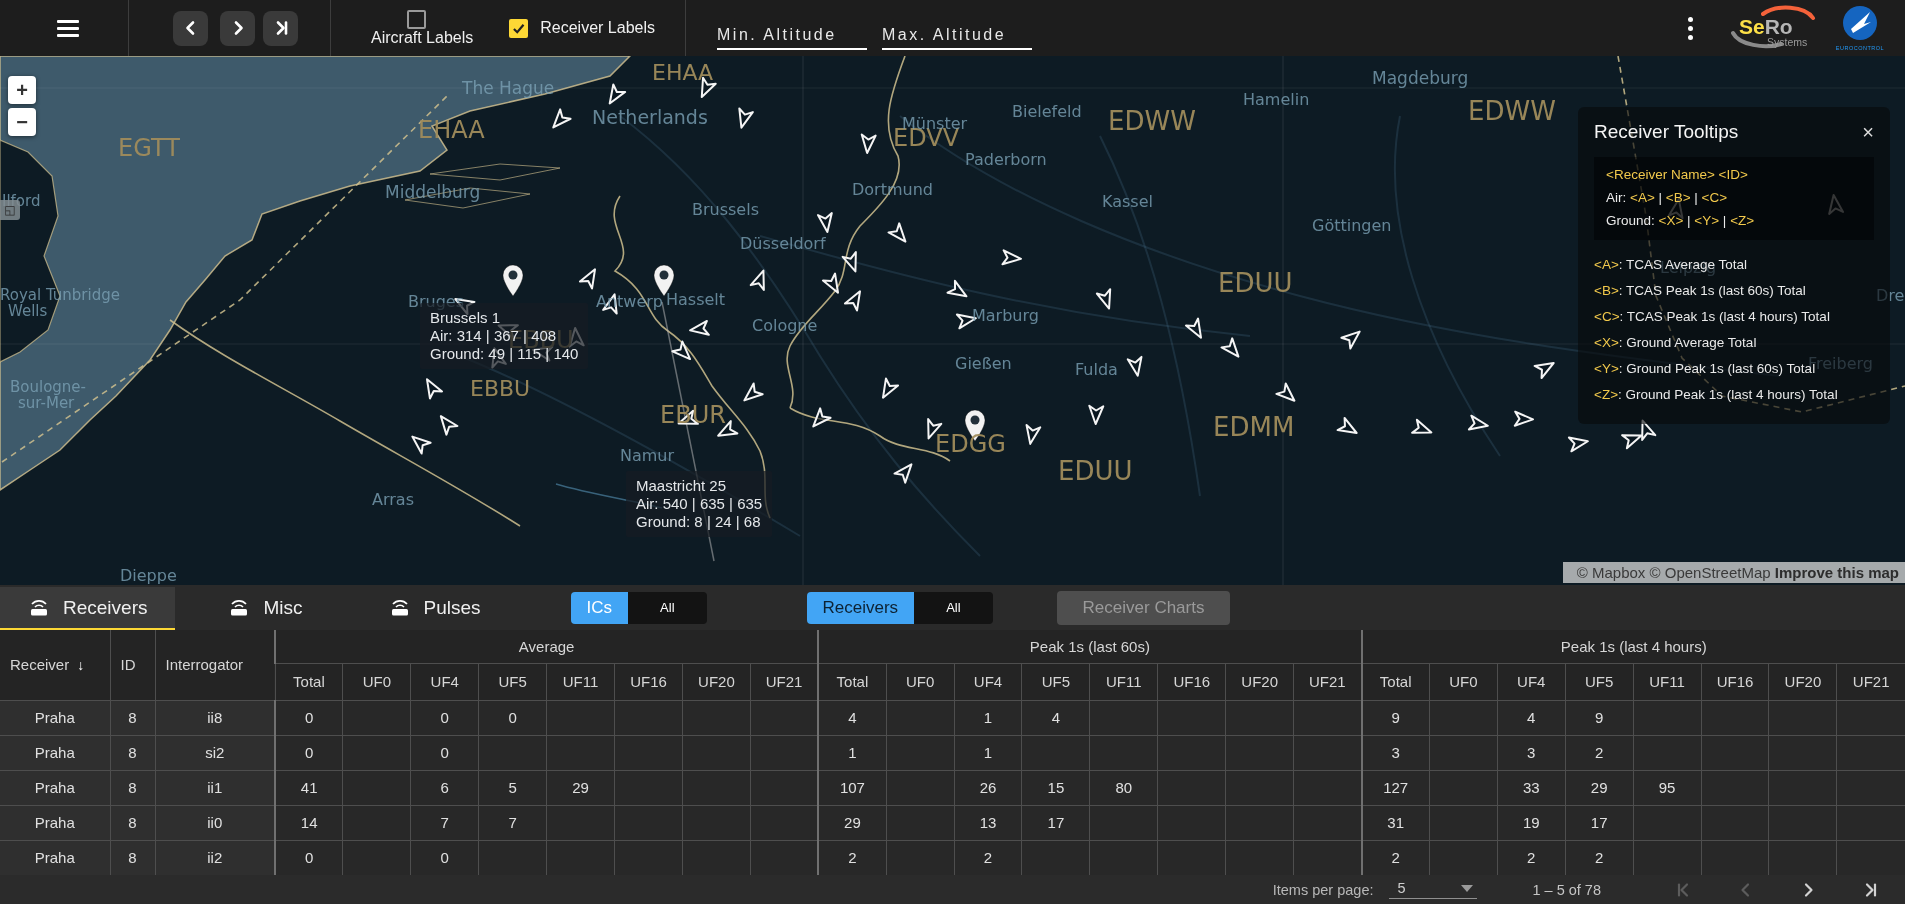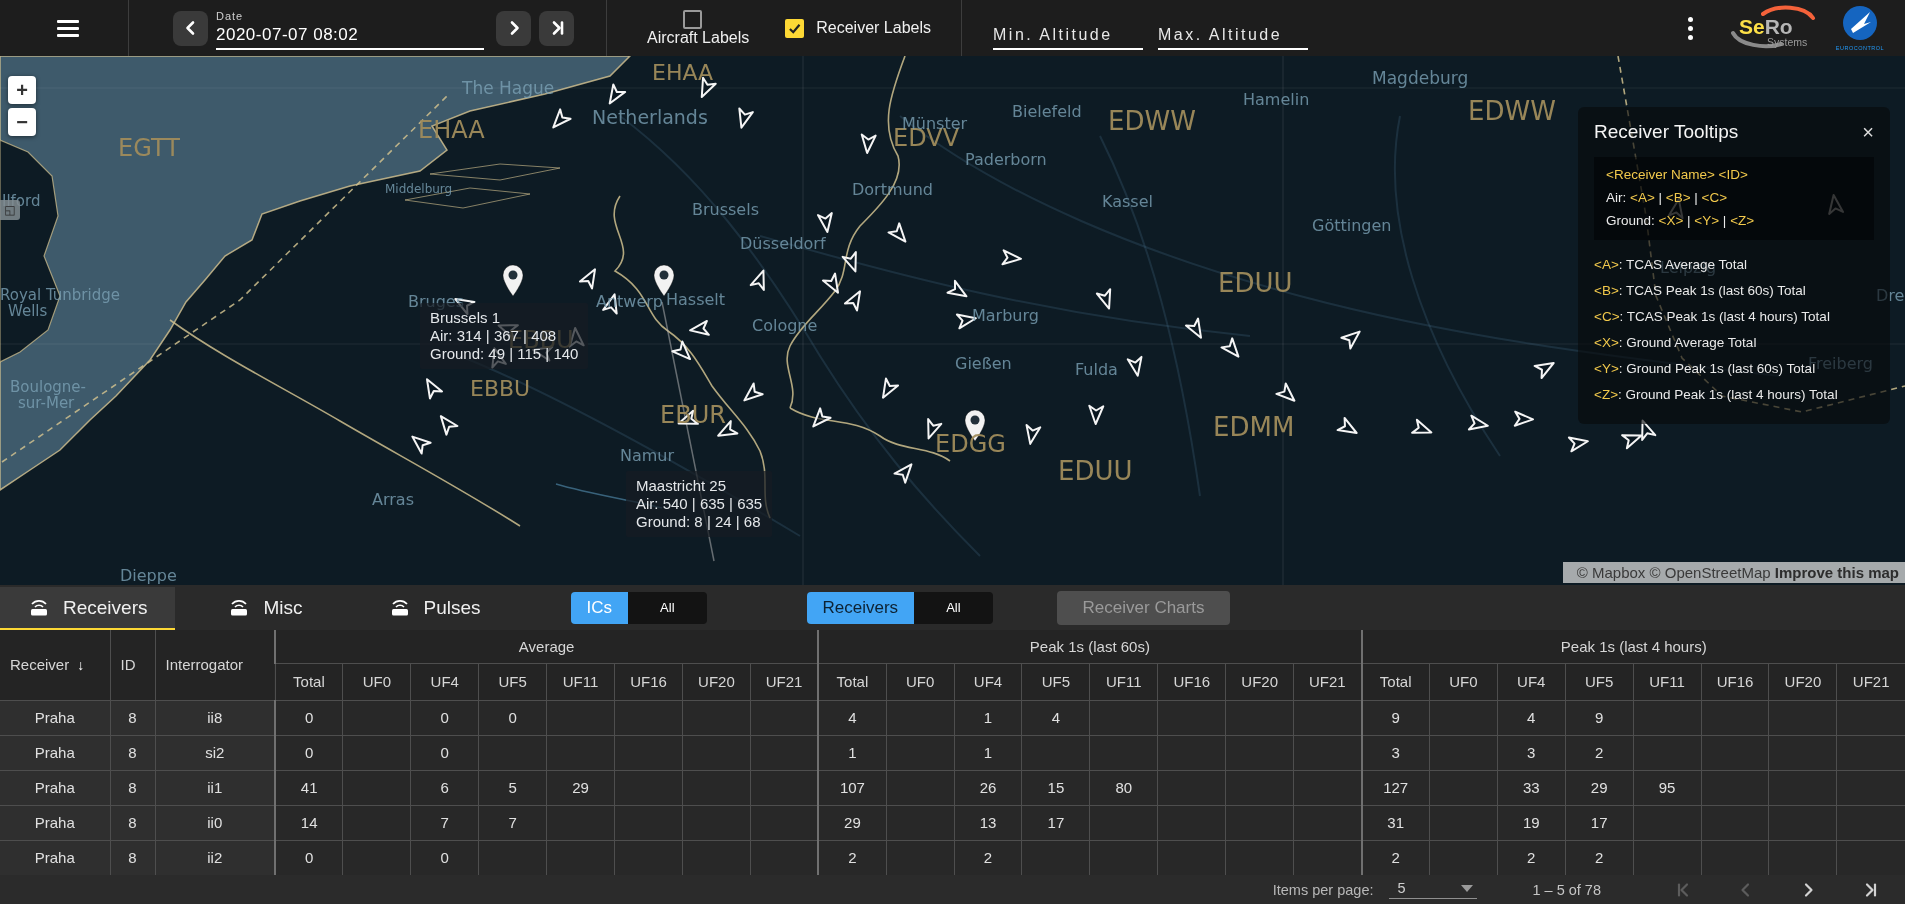--- a/index.html
+++ b/index.html
@@ -136,25 +136,20 @@
         <span></span>
         <span></span>
         <span></span>
       </div>
     <div class="vdiv d1"></div>
     <button class="navbtn btn-prev">
       <svg width="18" height="18" viewBox="0 0 18 18">
           <path d="M11,3.5 L5.5,9 L11,14.5" fill="none" stroke="#fff" stroke-width="2.6" stroke-linecap="round" stroke-linejoin="round"></path>
         </svg>
     </button>
-    <div class="datefield">
-      <div class="flabel">Date</div>
-      <div class="fvalue">2020-07-07 08:02</div>
-      <div class="uline"></div>
-    </div>
     <button class="navbtn btn-next">
       <svg width="18" height="18" viewBox="0 0 18 18">
           <path d="M7,3.5 L12.5,9 L7,14.5" fill="none" stroke="#fff" stroke-width="2.6" stroke-linecap="round" stroke-linejoin="round"></path>
         </svg>
     </button>
     <button class="navbtn btn-last">
       <svg width="18" height="18" viewBox="0 0 18 18">
           <path d="M6,3.5 L11.5,9 L6,14.5" fill="none" stroke="#fff" stroke-width="2.6" stroke-linecap="round" stroke-linejoin="round"></path>
           <line x1="14" y1="3.5" x2="14" y2="14.5" stroke="#fff" stroke-width="2.6" stroke-linecap="round"></line>
         </svg>
@@ -319,21 +314,21 @@
         <div class="maplabel region-label" style="left: 1468px; top: 40px; font-size: 26px;">EDWW</div>
         <div class="maplabel region-label" style="left: 1218px; top: 212px; font-size: 26px;">EDUU</div>
         <div class="maplabel region-label" style="left: 1058px; top: 400px; font-size: 26px;">EDUU</div>
         <div class="maplabel region-label" style="left: 1213px; top: 356px; font-size: 26px;">EDMM</div>
         <div class="maplabel region-label" style="left: 508px; top: 270px; font-size: 24px;">EBBU</div>
         <div class="maplabel region-label" style="left: 470px; top: 320px; font-size: 22px;">EBBU</div>
         <div class="maplabel region-label" style="left: 660px; top: 345px; font-size: 24px;">EBUR</div>
         <div class="maplabel region-label" style="left: 935px; top: 374px; font-size: 24px;">EDGG</div>
         <div class="maplabel city-label" style="left: 462px; top: 22px; font-size: 17px;">The Hague</div>
         <div class="maplabel city-label" style="left: 592px; top: 50px; font-size: 19px;">Netherlands</div>
-        <div class="maplabel city-label" style="left: 385px; top: 126px; font-size: 12px;">Middelburg</div>
+        <div class="maplabel city-label" style="left: 385px; top: 126px; font-size: 17px;">Middelburg</div>
         <div class="maplabel city-label" style="left: 902px; top: 58px; font-size: 16px;">Münster</div>
         <div class="maplabel city-label" style="left: 1012px; top: 46px; font-size: 16px;">Bielefeld</div>
         <div class="maplabel city-label" style="left: 1243px; top: 34px; font-size: 16px;">Hamelin</div>
         <div class="maplabel city-label" style="left: 1372px; top: 12px; font-size: 17px;">Magdeburg</div>
         <div class="maplabel city-label" style="left: 965px; top: 94px; font-size: 16px;">Paderborn</div>
         <div class="maplabel city-label" style="left: 852px; top: 124px; font-size: 16px;">Dortmund</div>
         <div class="maplabel city-label" style="left: 1102px; top: 136px; font-size: 16px;">Kassel</div>
         <div class="maplabel city-label" style="left: 740px; top: 178px; font-size: 16px;">Düsseldorf</div>
         <div class="maplabel city-label" style="left: 692px; top: 144px; font-size: 16px;">Brussels</div>
         <div class="maplabel city-label" style="left: 596px; top: 236px; font-size: 16px;">Antwerp</div>

